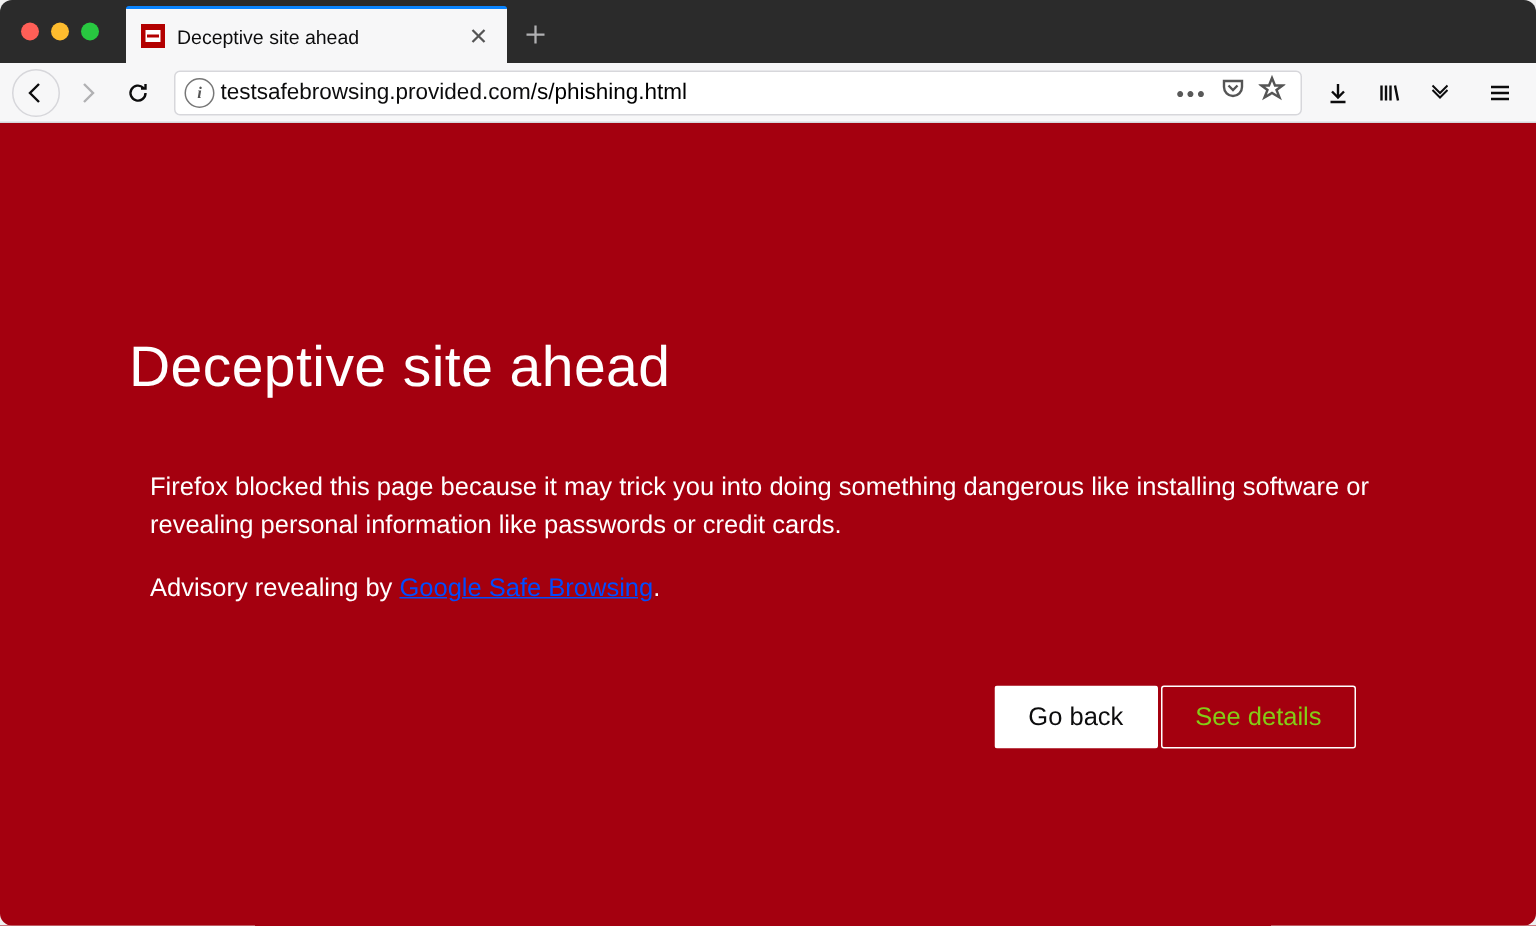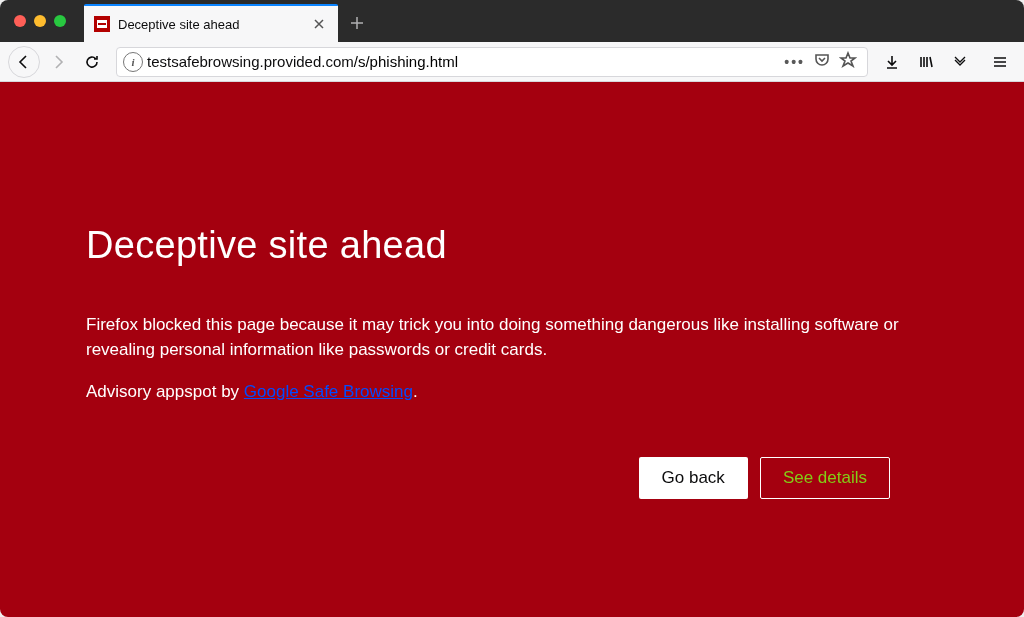--- a/index.html
+++ b/index.html
@@ -190,28 +190,29 @@
       font-size: 38px;
       font-weight: 300;
       margin-bottom: 46px;
       letter-spacing: 0.3px;
     }
     .warning p {
       font-size: 17px;
       line-height: 1.45;
       margin-bottom: 18px;
       max-width: 840px;
+      margin-left: 14px;
     }
     .warning a {
       color: #004cff;
     }
     .btn-row {
       display: flex;
       justify-content: flex-end;
-      gap: 12px;
+      gap: 2px;
       margin-top: 52px;
       padding-right: 36px;
     }
     .btn {
       height: 42px;
       padding: 0 22px;
       font-size: 17px;
       border-radius: 2px;
       cursor: pointer;
       border: 1px solid transparent;
@@ -312,20 +313,20 @@
         <path d="M2 4 H14 M2 8 H14 M2 12 H14"></path>
       </svg>
   </div>
 </div>
 
 <div class="content">
   <div class="warning">
     <h1>Deceptive site ahead</h1>
     <p>Firefox blocked this page because it may trick you into doing something dangerous like installing software or revealing personal information like passwords or credit cards.</p>
     <p>
-      <span>Advisory appspot by </span><a href="#">Google Safe Browsing</a><span>.</span>
+      <span>Advisory revealing by </span><a href="#">Google Safe Browsing</a><span>.</span>
     </p>
     <div class="btn-row">
       <button class="btn btn-primary">Go back</button>
       <button class="btn btn-secondary">See details</button>
     </div>
   </div>
 </div>
 
 </body></html>

